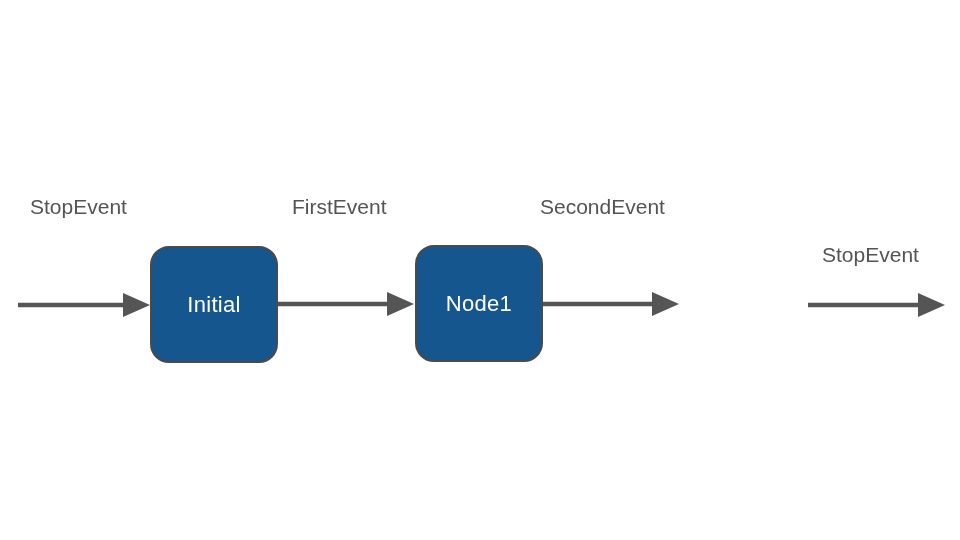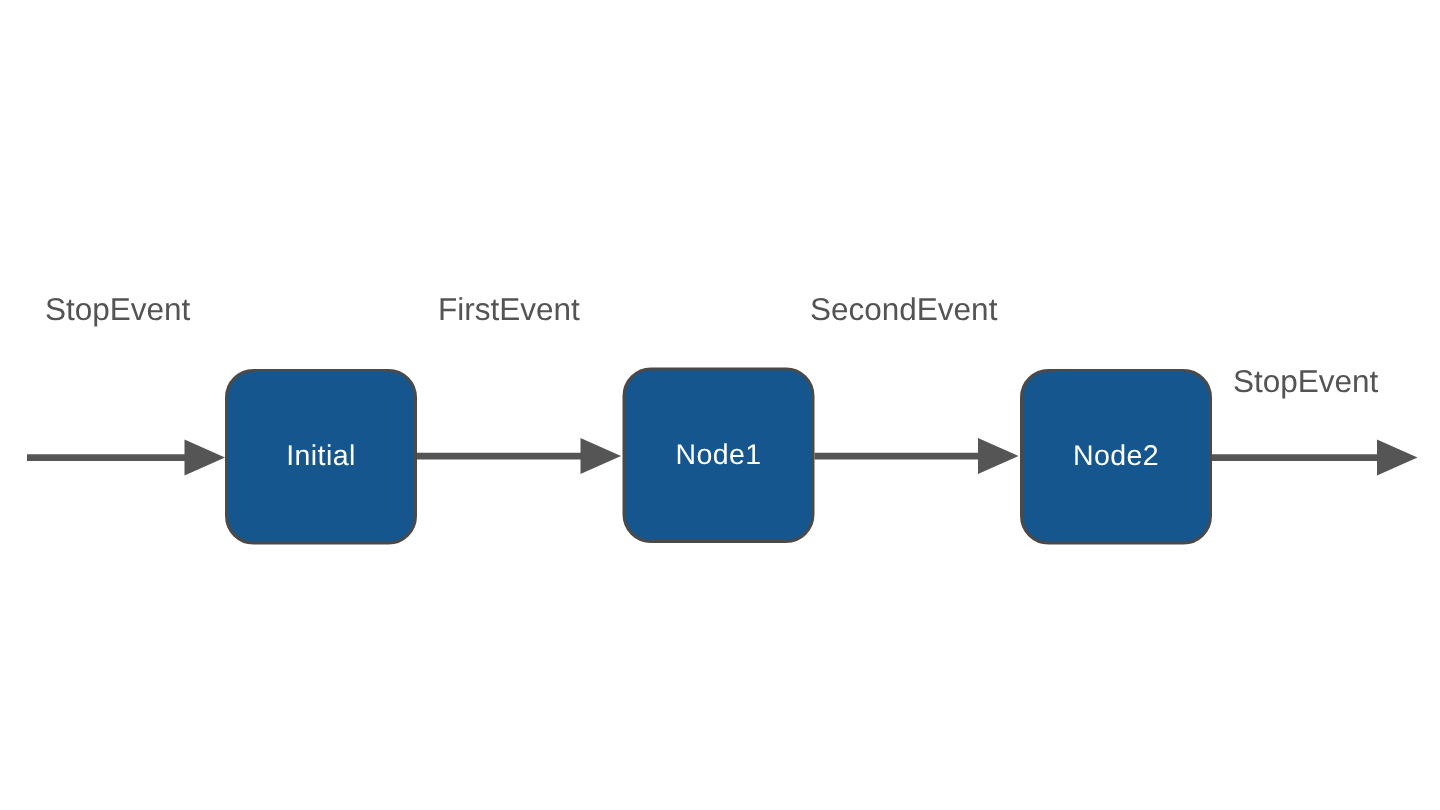--- a/index.html
+++ b/index.html
@@ -30,21 +30,21 @@
   .node{
     position:absolute;
     box-sizing:border-box;
     background:var(--node-fill);
     border:2px solid var(--node-border);
     border-radius:19px;
     color:var(--node-text);
     display:flex;
     align-items:center;
     justify-content:center;
-    font-size:19px;
+    font-size:22px;
     letter-spacing:0.3px;
   }
   .edge-label{
     position:absolute;
     color:var(--label);
     font-size:21px;
     white-space:nowrap;
   }
 </style>
 </head>
@@ -64,23 +64,20 @@
     </svg>
 
   <div class="node" style="left: 150px; top: 246px; width: 128px; height: 117px;">
     <span>Initial</span>
   </div>
 
   <div class="node" style="left: 415px; top: 245px; width: 128px; height: 117px; text-align: center;">
     <span>Node1</span>
   </div>
 
-  <div class="node" style="left: 680px; top: 246px; width: 128px; height: 117px;">
-    <span>Node2</span>
-  </div>
 
   <span class="edge-label" style="left: 30px; top: 195px;">StopEvent</span>
 
   <span class="edge-label" style="left: 540px; top: 195px;">SecondEvent</span>
 
   <span class="edge-label" style="left: 292px; top: 195px;">FirstEvent</span>
 
   <span class="edge-label" style="left: 822px; top: 195px; margin-top: 48px;">StopEvent</span>
 
 </div>

